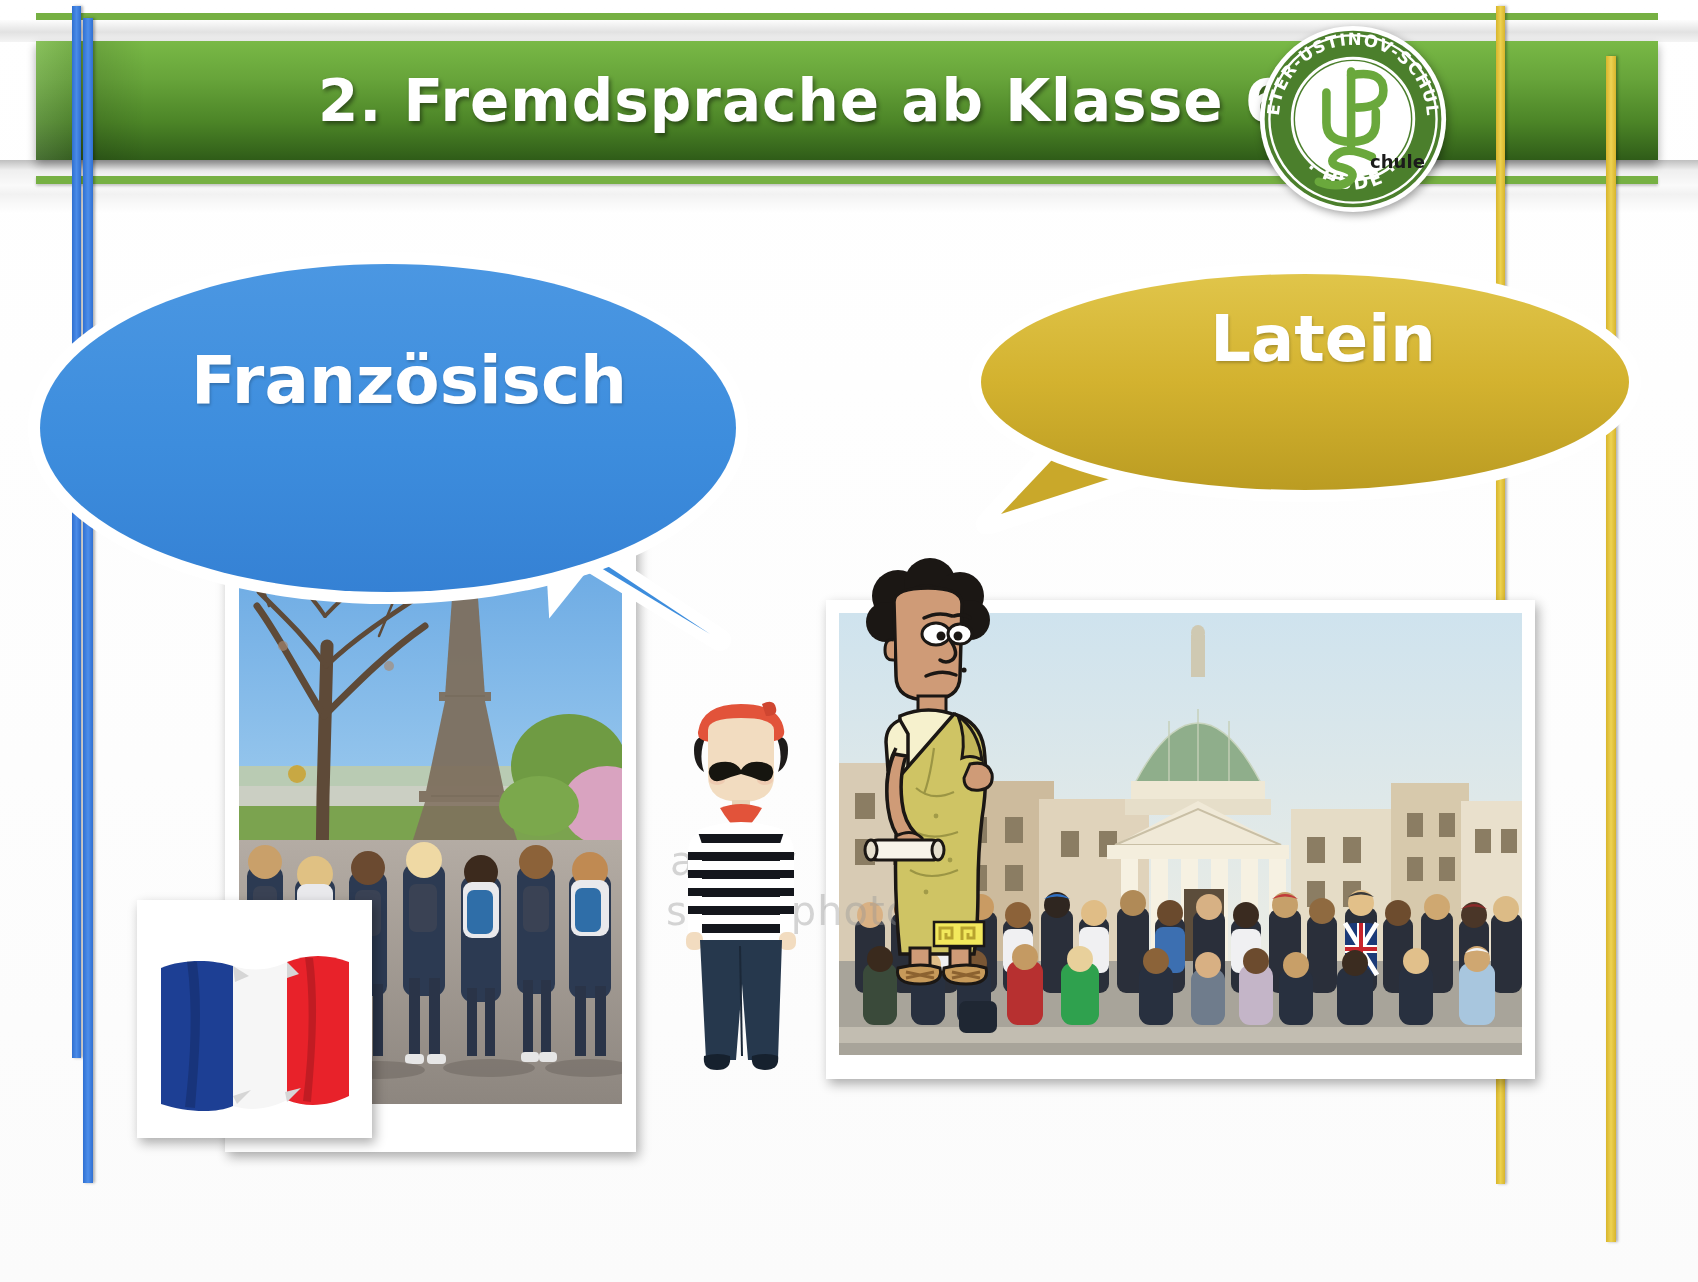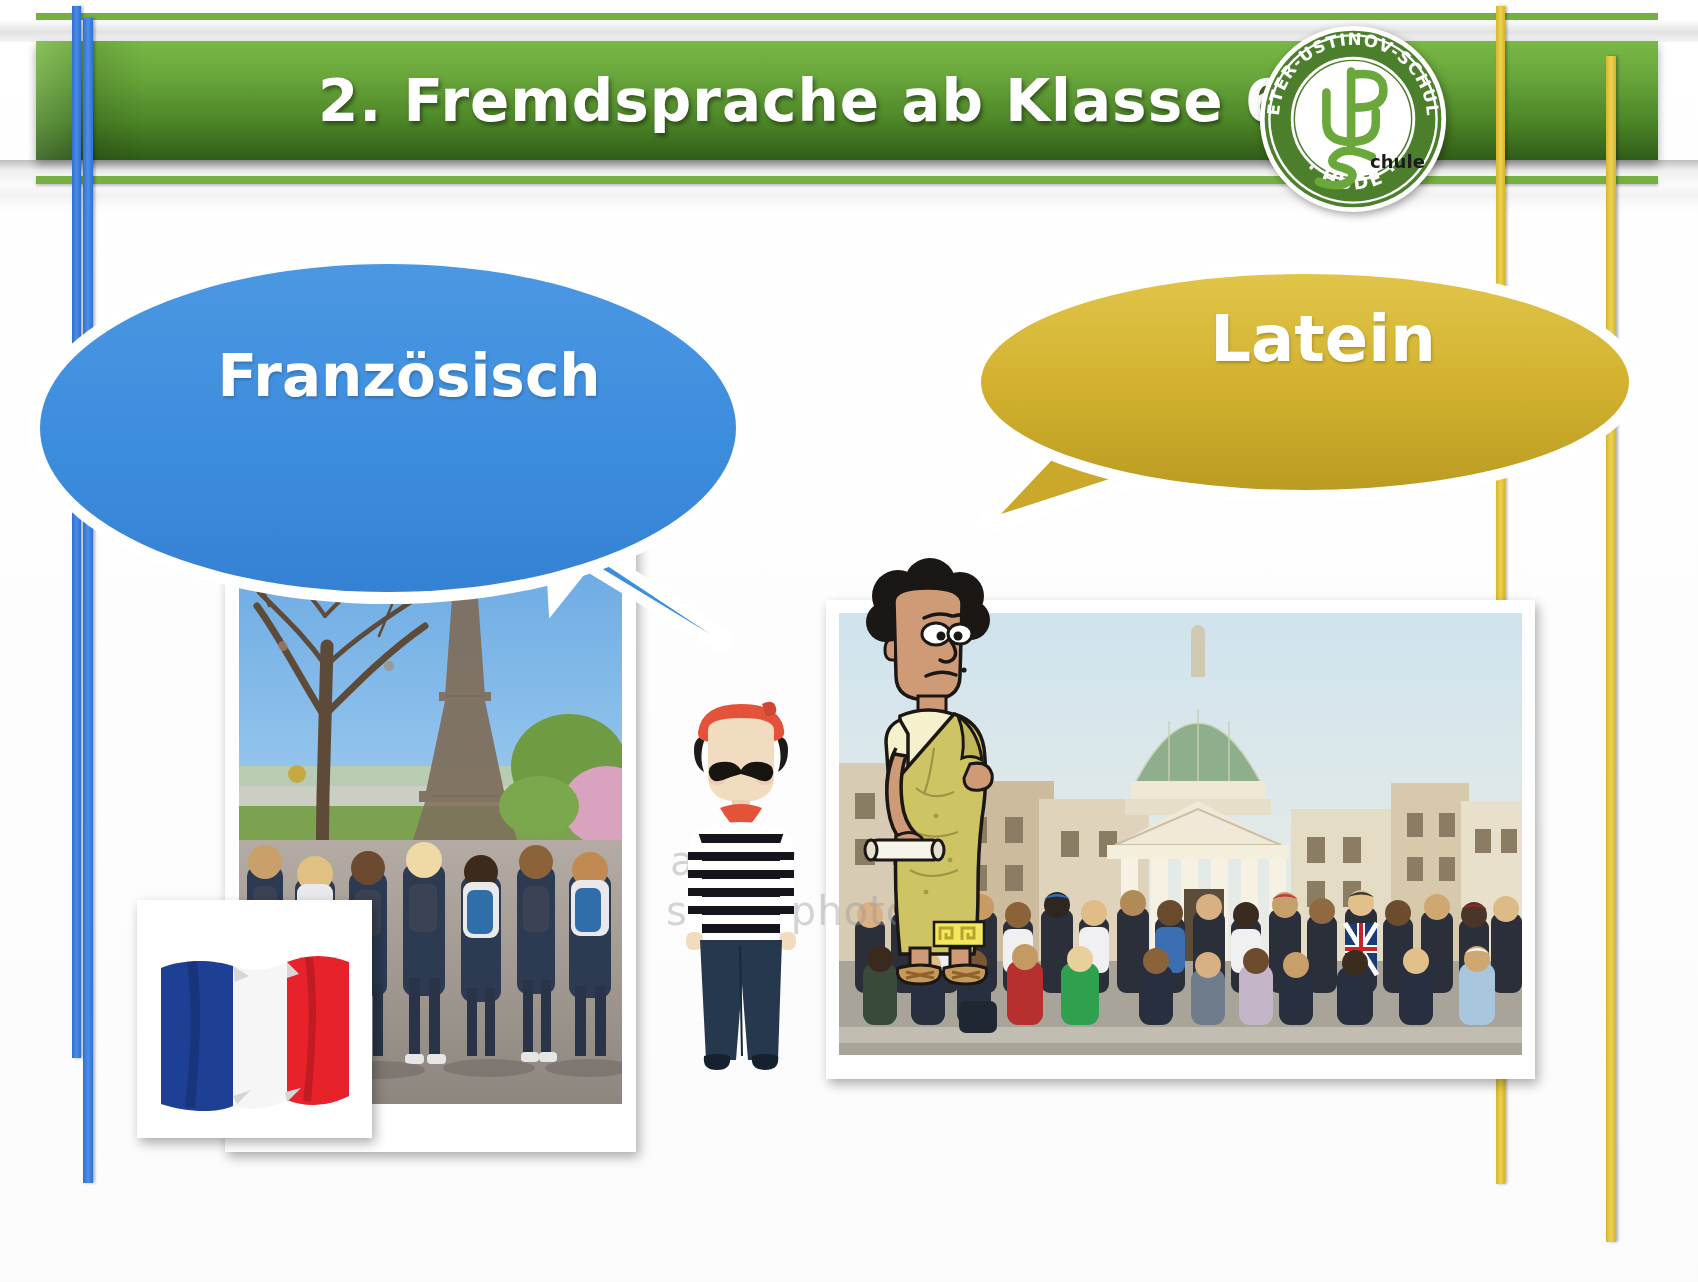--- a/index.html
+++ b/index.html
@@ -100,21 +100,21 @@
   
   .bubble { position: absolute; z-index: 30; }
   .bubble-label {
     position: absolute; width: 100%; text-align: center;
     color: #ffffff; font-weight: 700;
     font-family: "DejaVu Sans", "Liberation Sans", sans-serif;
     text-shadow: 1px 2px 3px rgba(0,0,0,0.22);
     pointer-events: none;
   }
   .bubble-fr { left: 20px; top: 232px; width: 742px; height: 420px; }
-  .bubble-fr .bubble-label { top: 110px; font-size: 58px; left: 18px; }
+  .bubble-fr .bubble-label { top: 110px; font-size: 66px; left: 18px; }
   .bubble-la { left: 945px; top: 256px; width: 700px; height: 278px; }
   .bubble-la .bubble-label { top: 46px; font-size: 64px; left: 28px; text-align: center; }
 
   
   .char { position: absolute; z-index: 25; }
   .char-mime { left: 676px; top: 684px; width: 130px; height: 400px; }
   .char-roman { left: 838px; top: 548px; width: 185px; height: 445px; }
   .alamy-wm {
     position: absolute; z-index: 24;
     color: rgba(150,150,150,0.40);

